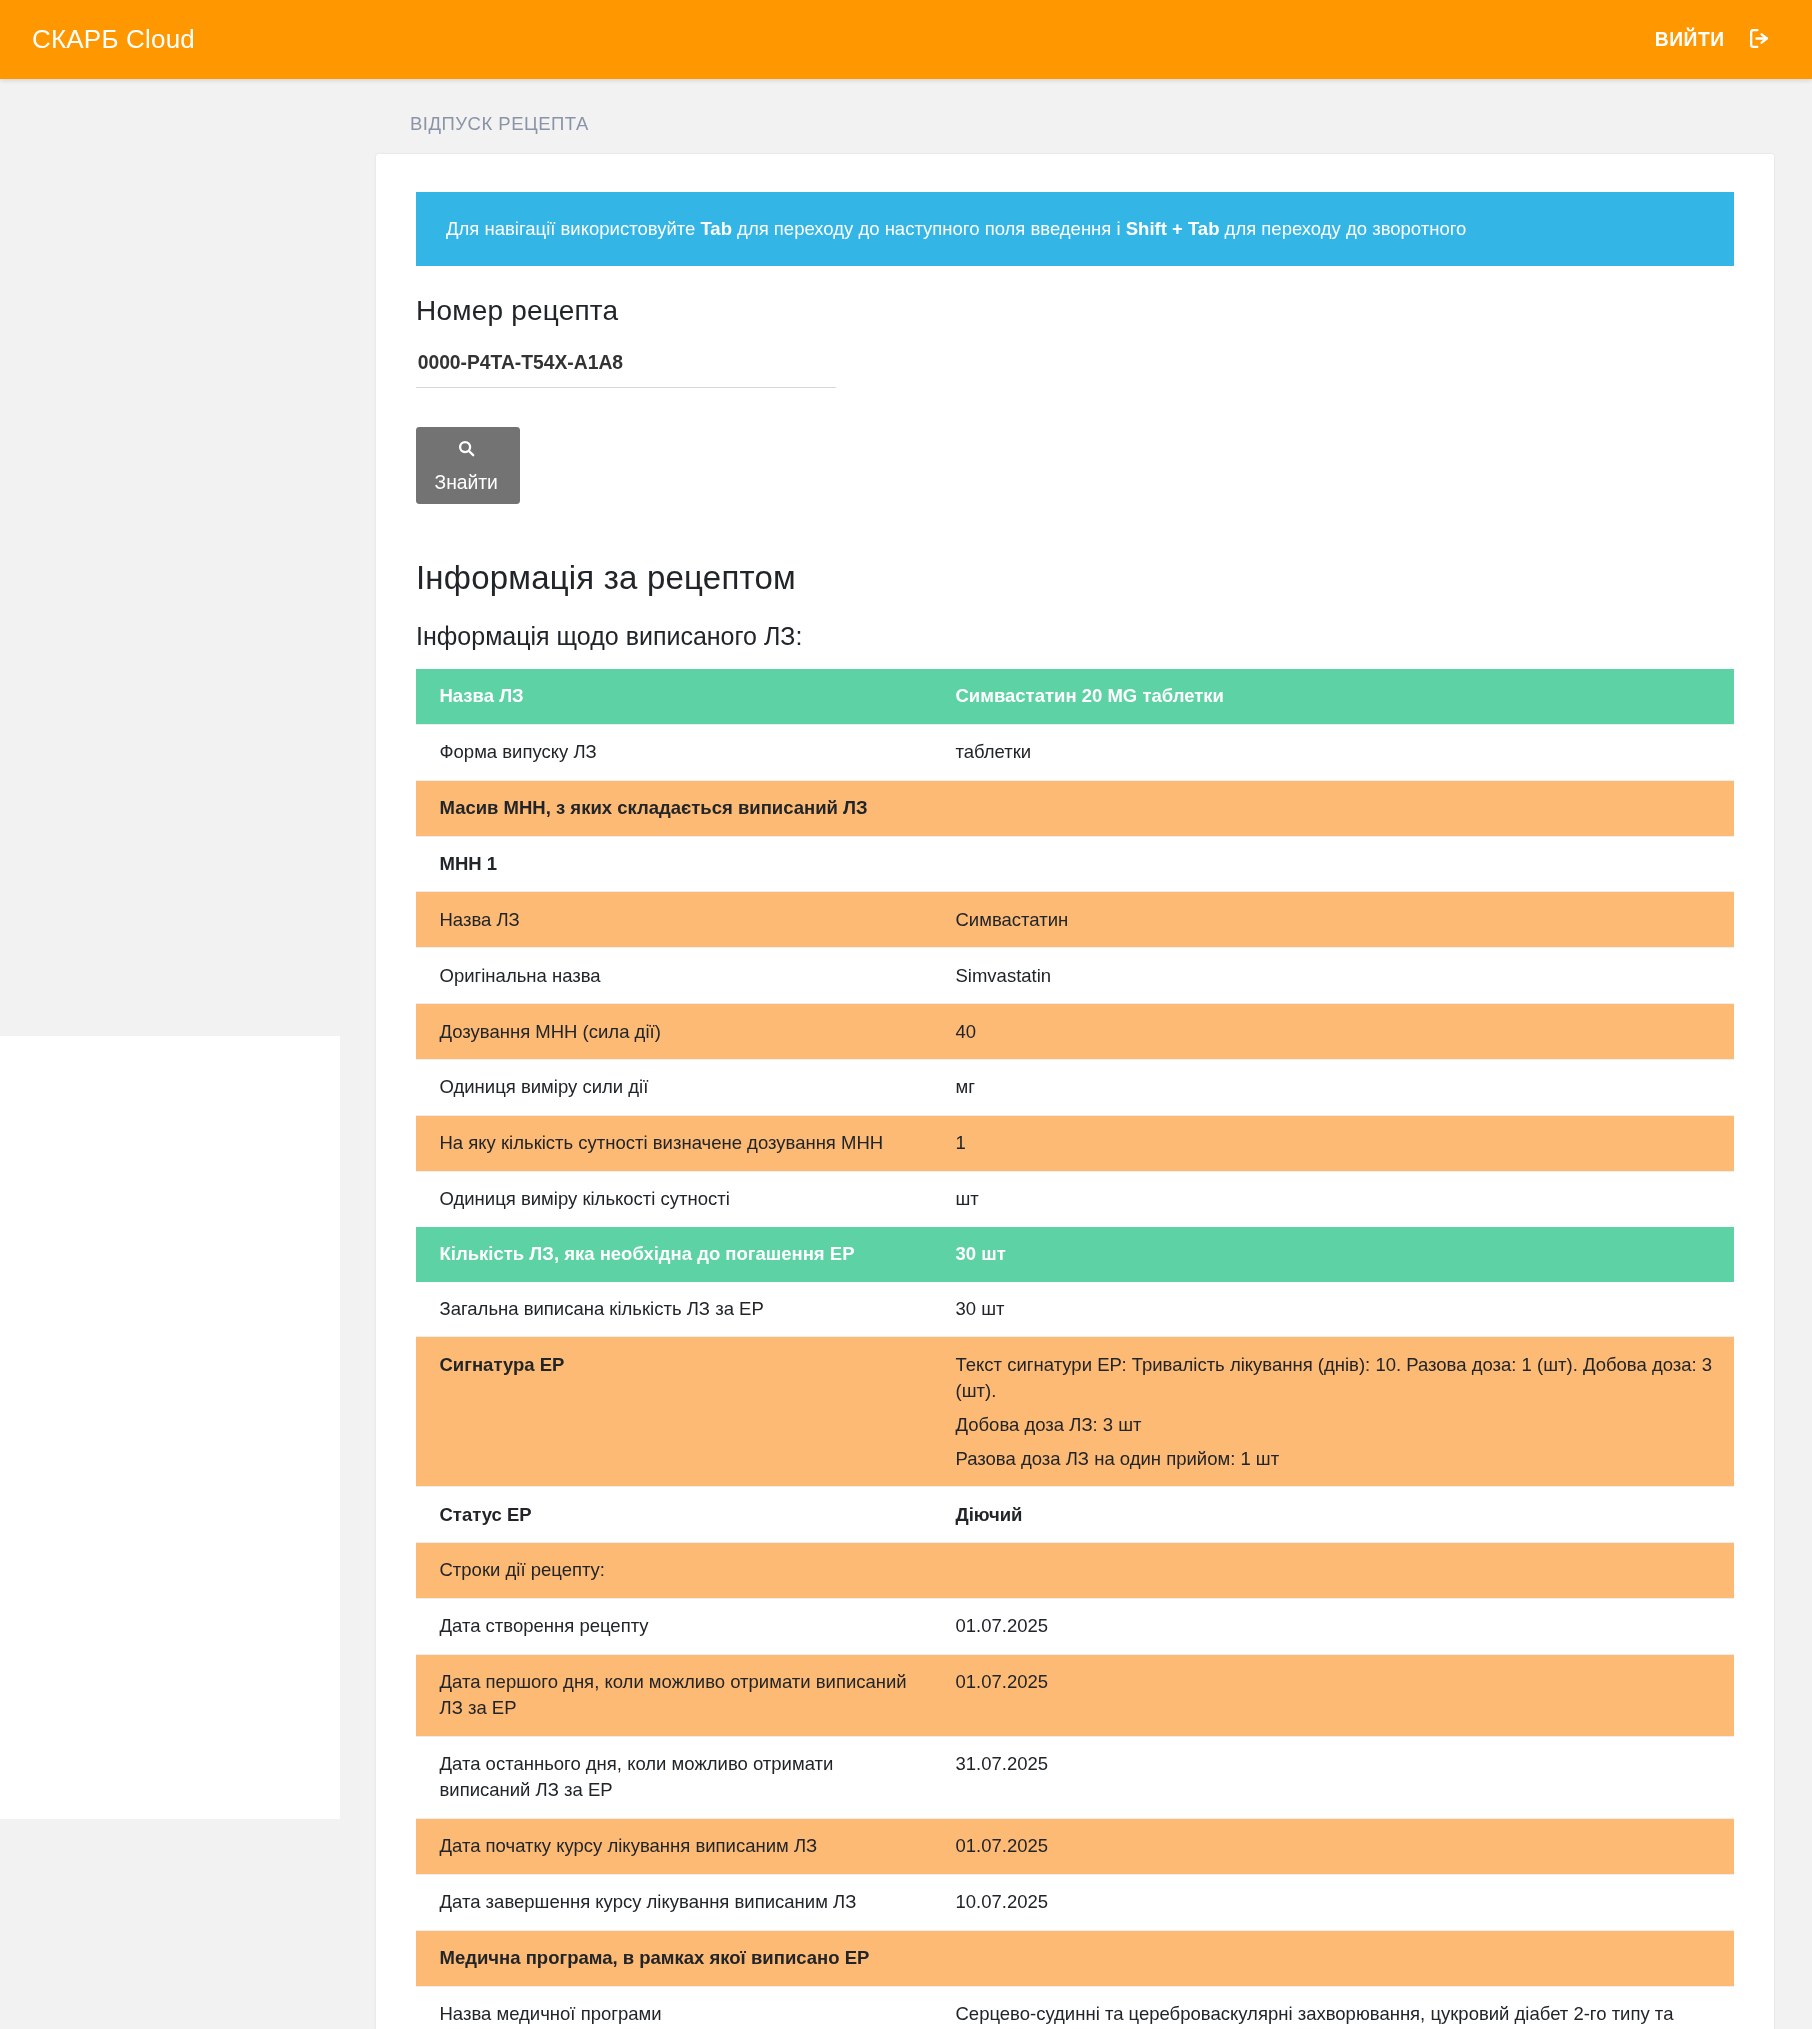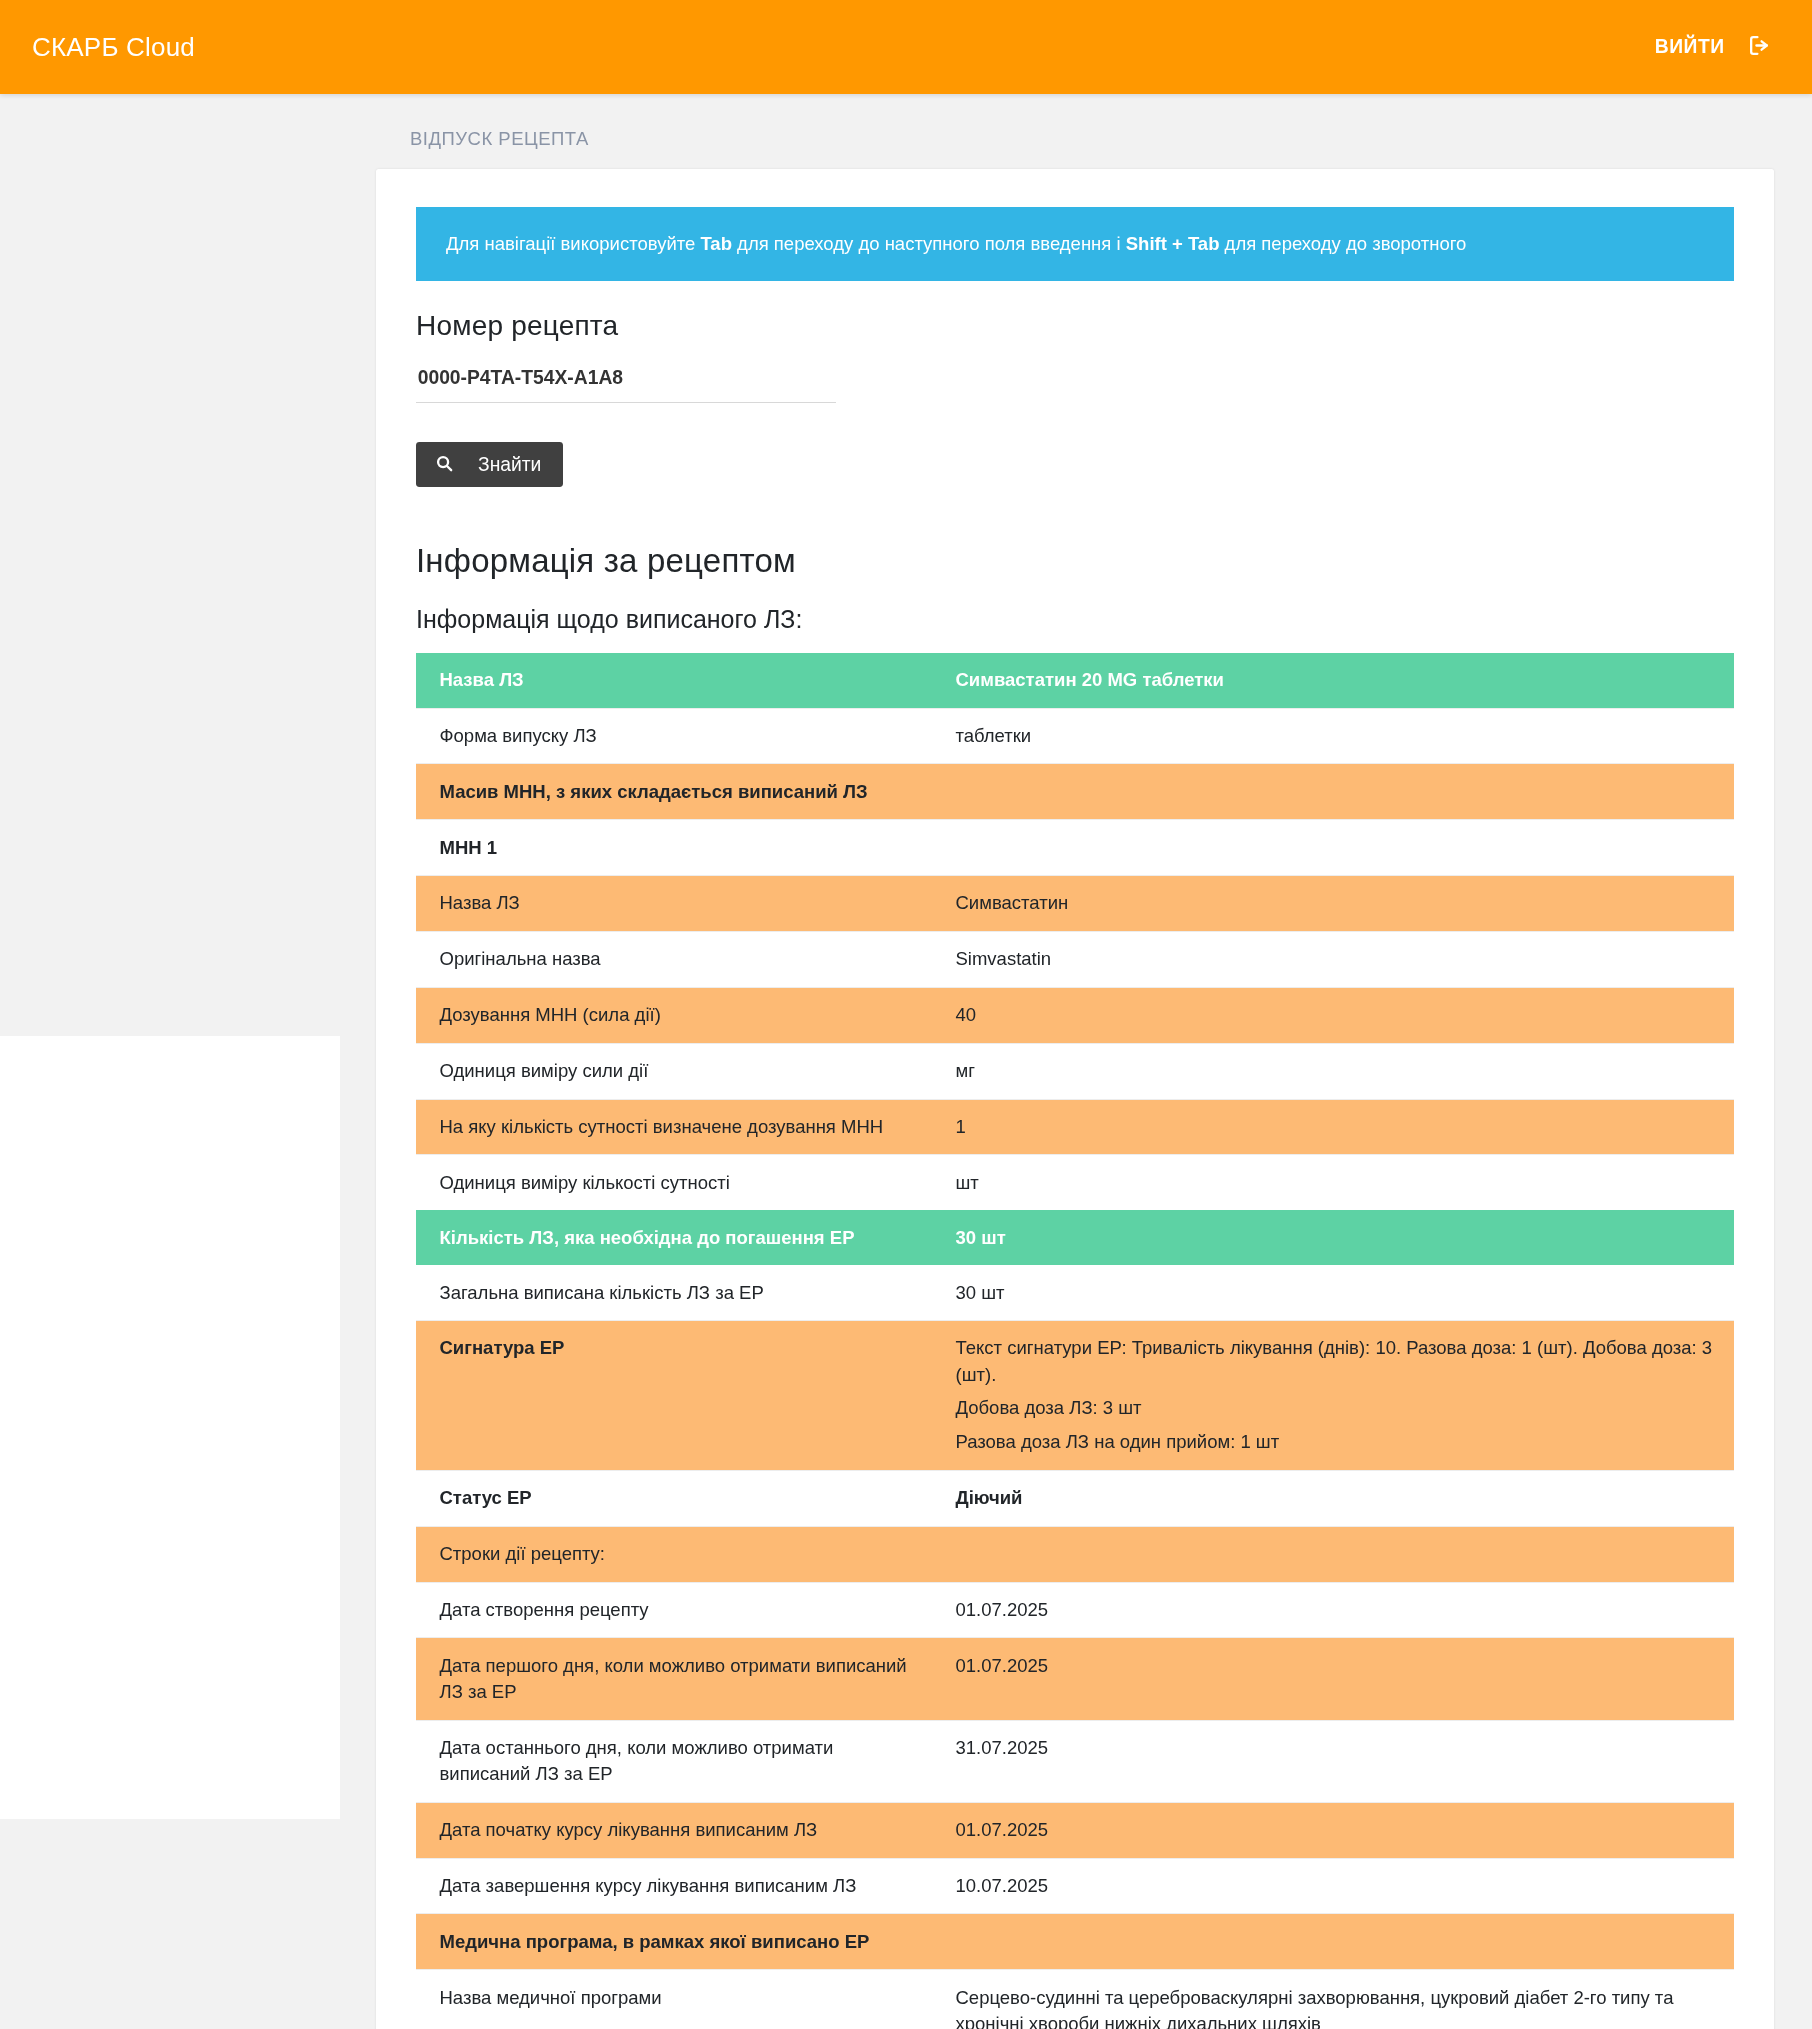--- a/index.html
+++ b/index.html
@@ -6,21 +6,21 @@
   html, body {
     width: 1812px;
     background: #f2f2f2;
     font-family: "Liberation Sans", sans-serif;
     -webkit-font-smoothing: antialiased;
   }
   body { position: relative; width: 1812px; min-height: 2030px; overflow-x: hidden; }
 
   
   .navbar {
-    height: 94px;
+    height: 79px;
     background: #FF9800;
     display: flex;
     align-items: center;
     justify-content: space-between;
     padding: 0 32px 0 32px;
     position: relative;
     z-index: 5;
     box-shadow: 0 1.7px 5px rgba(0,0,0,0.13);
   }
   .brand {
@@ -126,30 +126,31 @@
     color: #333;
     padding: 5px 1.7px 13.4px 1.7px;
     outline: none;
     font-weight: bold;
   }
 
   
   .btn-find {
     display: inline-flex;
     align-items: center;
-    gap: 25px;
-    background: #404040;
+    gap: 12px;
+    background: #737373;
     border: none;
     border-radius: 3.4px;
     color: #ffffff;
     font-family: "Liberation Sans", sans-serif;
     font-size: 19.3px;
     padding: 11.7px 22px 11.7px 18.5px;
     cursor: pointer;
     line-height: 1;
+    flex-direction: column;
   }
   .btn-find .mag { display: block; }
 
   
   table.info-table {
     width: 100%;
     border-collapse: collapse;
     font-size: 18.5px;
     color: #212529;
     table-layout: fixed;

